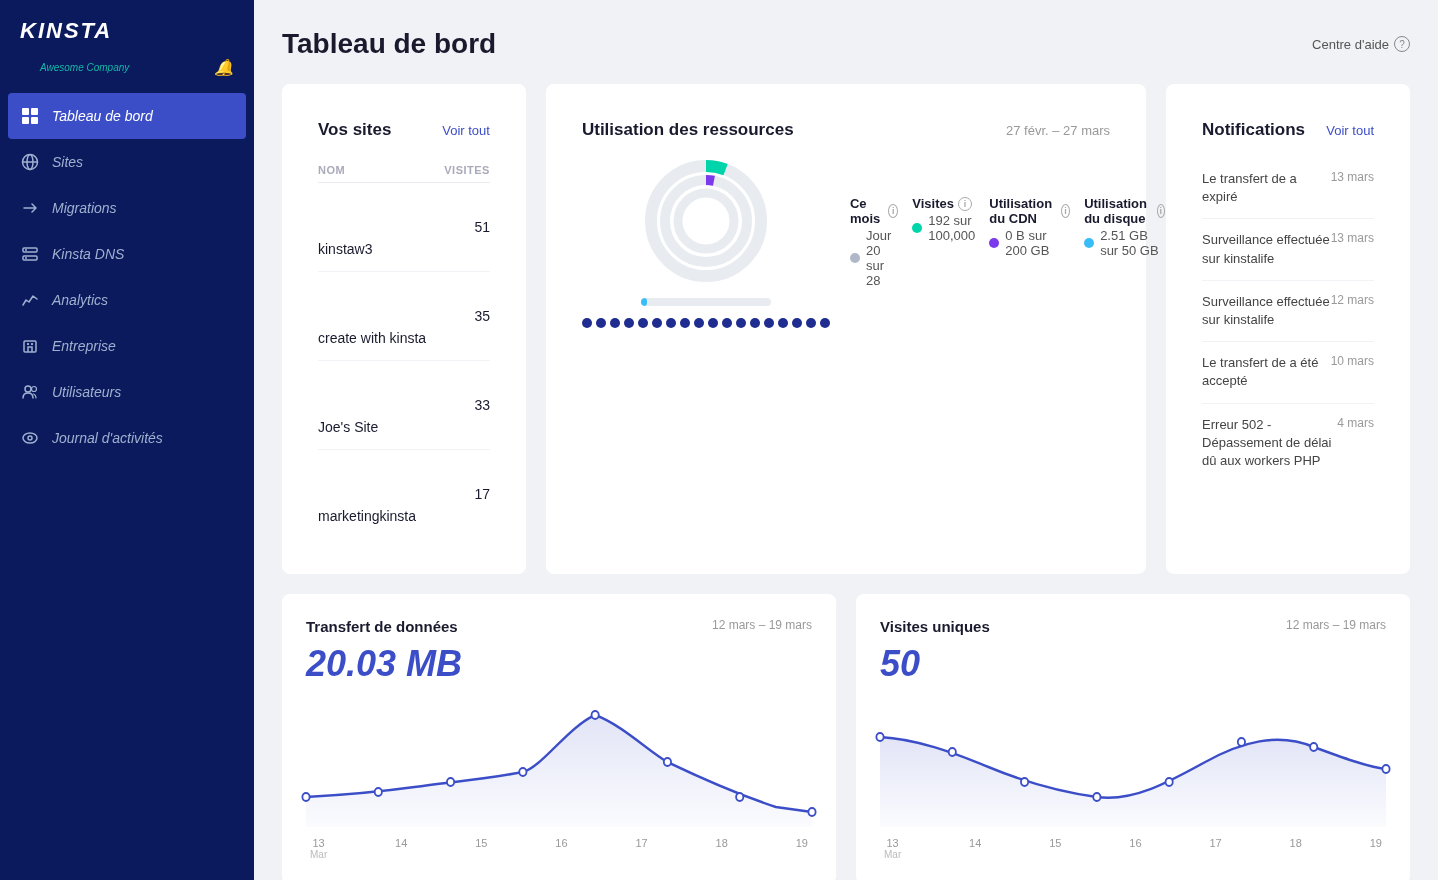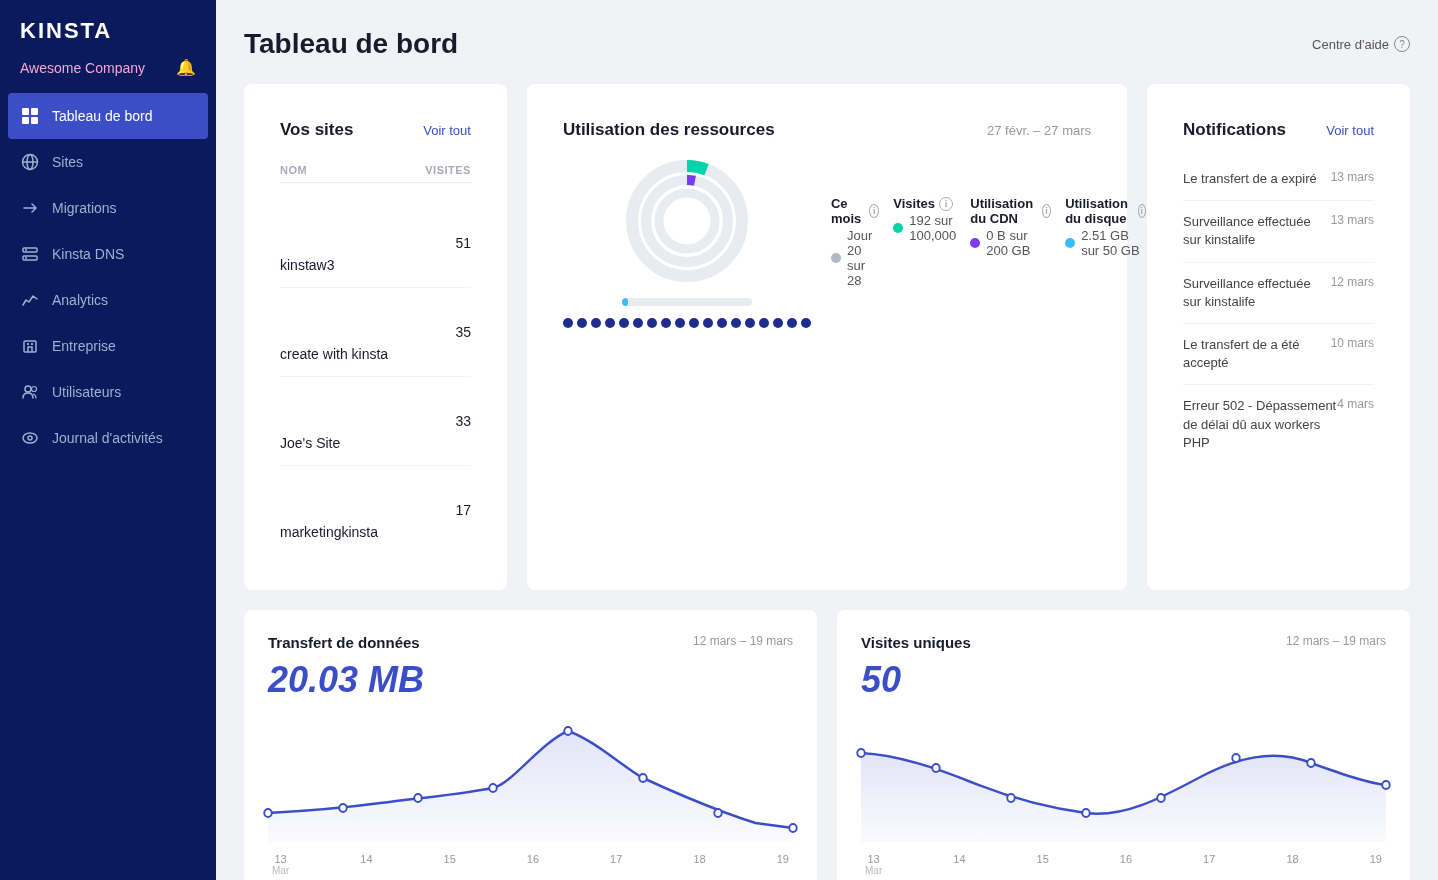--- a/index.html
+++ b/index.html
@@ -1,23 +1,23 @@
 <!DOCTYPE html>
 <html><head>
   <meta charset="utf-8">
   <style>
     * { box-sizing: border-box; margin: 0; padding: 0; }
     body { font-family: -apple-system, BlinkMacSystemFont, 'Segoe UI', sans-serif; background: #f0f2f5; display: flex; height: 100vh; overflow: hidden; }
 
     
-    .sidebar { width: 216px; background: #0a1a5c; color: white; display: flex; flex-direction: column; flex-shrink: 0; height: 100vh; overflow-y: auto; }
+    .sidebar { width: 254px; background: #0a1a5c; color: white; display: flex; flex-direction: column; flex-shrink: 0; height: 100vh; overflow-y: auto; font-style: italic; }
     .sidebar-logo { padding: 18px 20px 10px; }
     .sidebar-logo .kinsta-text { font-size: 22px; font-weight: 900; letter-spacing: 2px; color: white; text-transform: uppercase; }
     .sidebar-company { padding: 4px 20px 16px; display: flex; align-items: center; justify-content: space-between; }
-    .sidebar-company-name { font-size: 14px; color: #f9a8d4; }
+    .sidebar-company-name { font-size: 10px; color: #14b8a6; margin-left: 20px; }
     .bell-icon { color: #f6ad55; font-size: 16px; }
     .sidebar-nav { flex: 1; }
     .nav-item { display: flex; align-items: center; gap: 12px; padding: 13px 20px; cursor: pointer; font-size: 14px; color: #a0b0d0; transition: background 0.15s; }
     .nav-item.active { background: #3b4ec8; color: white; border-radius: 4px; margin: 0 8px; padding: 13px 12px; }
     .nav-item .nav-icon { width: 20px; height: 20px; display: flex; align-items: center; justify-content: center; flex-shrink: 0; }
 
     
     .main { flex: 1; overflow-y: auto; padding: 28px 28px 28px; background: #f0f2f5; }
     .main-header { display: flex; align-items: center; justify-content: space-between; margin-bottom: 24px; }
     .page-title { font-size: 28px; font-weight: 700; color: #1a1a2e; }
@@ -26,21 +26,21 @@
 
     
     .cards-row { display: grid; grid-template-columns: 1fr 1fr 1fr; gap: 20px; margin-bottom: 20px; }
 
     .card { background: white; border-radius: 8px; padding: 36px; }
 
     
     .card-header { display: flex; align-items: center; justify-content: space-between; margin-bottom: 18px; }
     .card-title { font-size: 17px; font-weight: 700; color: #1a1a2e; }
     .card-link { font-size: 13px; color: #3b4ec8; cursor: pointer; font-weight: 500; }
-    .table-header { display: grid; grid-template-columns: 1fr auto; padding: 6px 0; border-bottom: 1px solid #e8ecf0; margin-bottom: 16px; }
+    .table-header { display: grid; grid-template-columns: 1fr auto; padding: 6px 0; border-bottom: 1px solid #e8ecf0; margin-bottom: 0; }
     .table-col-label { font-size: 11px; font-weight: 600; color: #aab; letter-spacing: 0.5px; text-transform: uppercase; }
     .table-row { display: grid; grid-template-columns: 1fr auto; padding: 14px 0; border-bottom: 1px solid #f0f2f5; align-items: center; }
     .table-row:last-child { border-bottom: none; }
     .site-name { font-size: 14px; color: #1a1a2e; font-weight: 500; margin-top: 44px; }
     .site-visits { font-size: 14px; color: #1a1a2e; }
 
     
     .resources-card { }
     .resources-header { display: flex; align-items: center; justify-content: space-between; margin-bottom: 16px; }
     .resources-title { font-size: 17px; font-weight: 700; color: #1a1a2e; }

